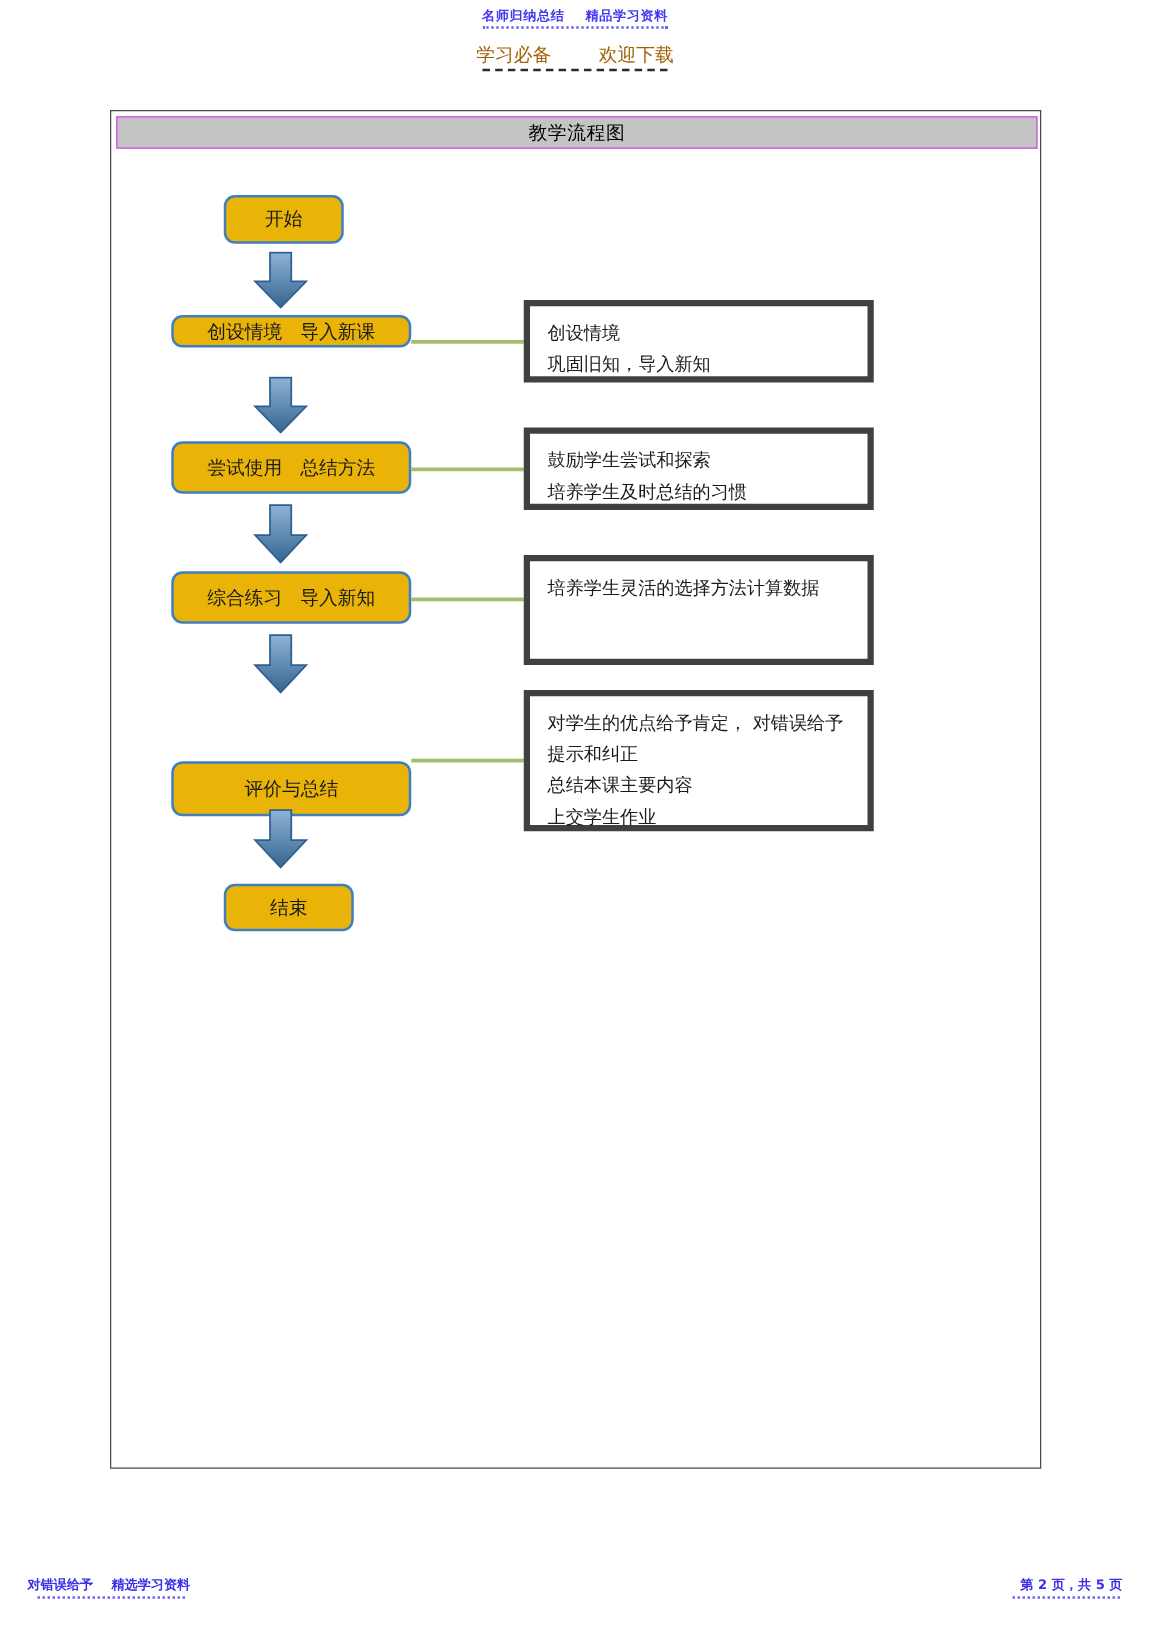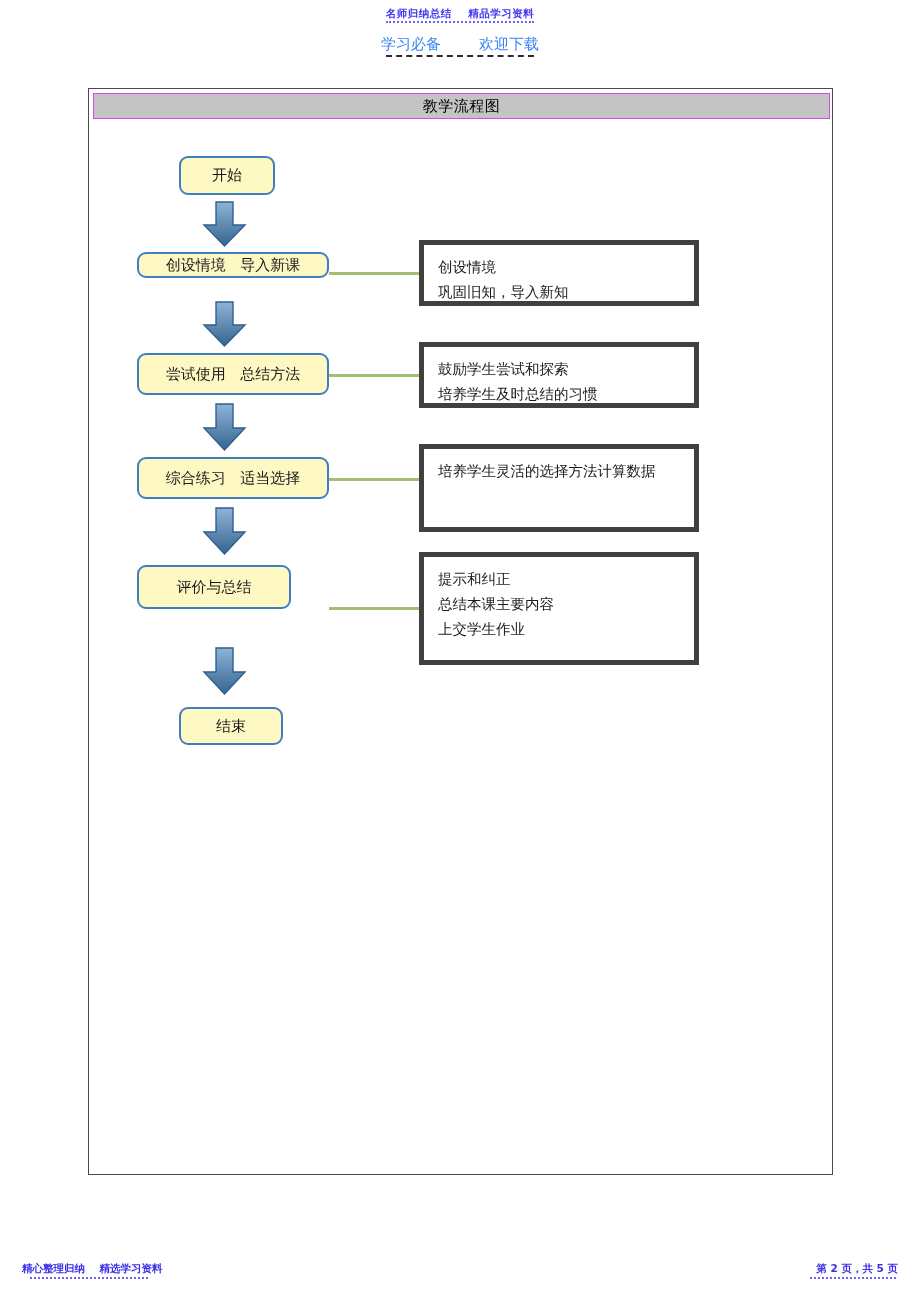--- a/index.html
+++ b/index.html
@@ -34,21 +34,21 @@
   .wm-dots1 {
     display: block;
     margin: 1px auto 0;
     width: 148px;
     border-top: 2px dotted #6c63f5;
     height: 0;
   }
   .wm-line2 {
     margin-top: 11px;
     font-size: 15px;
-    color: #3b82f6;
+    color: #a16207;
     white-space: pre;
     line-height: 20px;
   }
   .wm-dash2 {
     display: block;
     margin: 1px auto 0;
     width: 148px;
     border-top: 2px dashed #2b2b2b;
     height: 0;
   }
@@ -82,21 +82,21 @@
     color: #000000;
     letter-spacing: 0.5px;
   }
 
   
   .node {
     position: absolute;
     box-sizing: border-box;
     border: 2px solid #3f7fc1;
     border-radius: 9px;
-    background: #fef9c3;
+    background: #eab308;
     display: flex;
     align-items: center;
     justify-content: center;
     font-size: 15px;
     color: #1a1a1a;
     white-space: pre;
   }
 
   
   .arrow {
@@ -186,24 +186,24 @@
 
   <div class="node" style="left:48px; top:163px; width:192px; height:26px;">
     <span>创设情境   导入新课</span>
   </div>
 
   <div class="node" style="left:48px; top:264px; width:192px; height:42px;">
     <span>尝试使用   总结方法</span>
   </div>
 
   <div class="node" style="left:48px; top:368px; width:192px; height:42px;">
-    <span>综合练习   适当选择</span>
-  </div>
-
-  <div class="node" style="left:48px; top:476px; width:154px; height:44px;font-family:Liberation Mono, monospace;">
+    <span>综合练习   导入新知</span>
+  </div>
+
+  <div class="node" style="left:48px; top:520px; width:192px; height:44px;font-family:Liberation Mono, monospace;">
     <span>评价与总结</span>
   </div>
 
   <div class="node" style="left:90px; top:618px; width:104px; height:38px;">
     <span>结束</span>
   </div>
 
   <div class="arrow" style="left:113px; top:112px; width:45px; height:46px;">
     <svg width="45" height="46" viewBox="0 0 45 46">
       <defs>
@@ -253,28 +253,29 @@
   <div class="note" style="left:330px; top:253px; width:280px; height:66px;font-family:Liberation Serif, serif;">
     <div class="ln">鼓励学生尝试和探索</div>
     <div class="ln">培养学生及时总结的习惯</div>
   </div>
 
   <div class="note" style="left:330px; top:355px; width:280px; height:88px;">
     <div class="ln">培养学生灵活的选择方法计算数据</div>
   </div>
 
   <div class="note" style="left:330px; top:463px; width:280px; height:113px;">
+    <div class="ln">对学生的优点给予肯定， 对错误给予</div>
     <div class="ln">提示和纠正</div>
     <div class="ln">总结本课主要内容</div>
     <div class="ln">上交学生作业</div>
   </div>
 
 </div>
 
 <div class="wm-footer-left">
-  <span class="txt">精心整理归纳    精选学习资料</span>
+  <span class="txt">对错误给予    精选学习资料</span>
   <span class="dots"></span>
 </div>
 
 <div class="wm-footer-right">
   <span class="txt">第 2 页，共 5 页</span>
   <span class="dots"></span>
 </div>
 
 </body></html>

